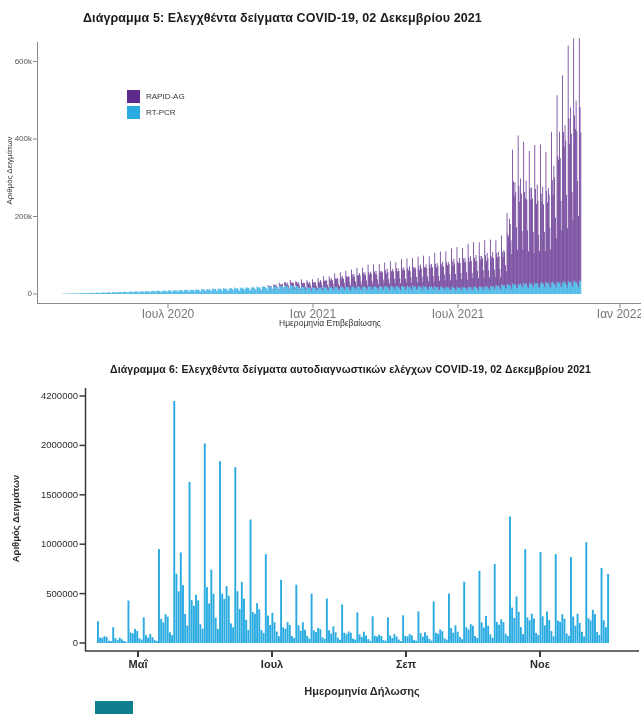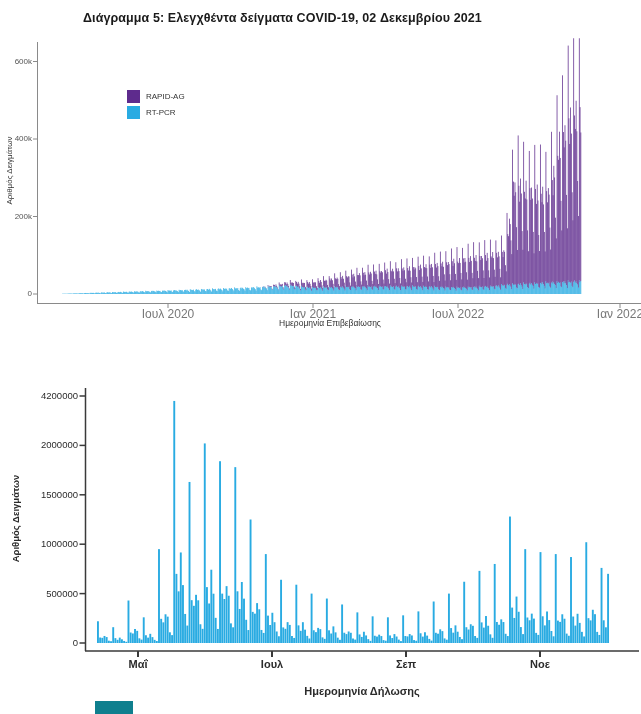--- a/index.html
+++ b/index.html
@@ -1370,26 +1370,27 @@
     </div>
   </div>
 
   <span class="t5-ytick" style="top:56px">600k</span>
   <span class="t5-ytick" style="top:133px">400k</span>
   <span class="t5-ytick" style="top:211px">200k</span>
   <span class="t5-ytick" style="top:288px">0</span>
 
   <span class="t5-xtick" style="left:168px">Ιουλ 2020</span>
   <span class="t5-xtick" style="left:313px">Ιαν 2021</span>
-  <span class="t5-xtick" style="left:458px">Ιουλ 2022</span>
+  <span class="t5-xtick" style="left:458px">Ιουλ 2021</span>
   <span class="t5-xtick" style="left:620px">Ιαν 2022</span>
 
   <span class="t5-xlabel">Ημερομηνία Επιβεβαίωσης</span>
   <span class="t5-ylabel">Αριθμός Δειγμάτων</span>
 
+  <div class="title t6-title">Διάγραμμα 6: Ελεγχθέντα δείγματα αυτοδιαγνωστικών ελέγχων COVID-19, 02 Δεκεμβρίου 2021</div>
 
   <span class="t6-ytick" style="top:390px">4200000</span>
   <span class="t6-ytick" style="top:439px">2000000</span>
   <span class="t6-ytick" style="top:489px">1500000</span>
   <span class="t6-ytick" style="top:538px">1000000</span>
   <span class="t6-ytick" style="top:588px">500000</span>
   <span class="t6-ytick" style="top:637px">0</span>
 
   <span class="t6-xtick" style="left:138px">Μαΐ</span>
   <span class="t6-xtick" style="left:272px">Ιουλ</span>

